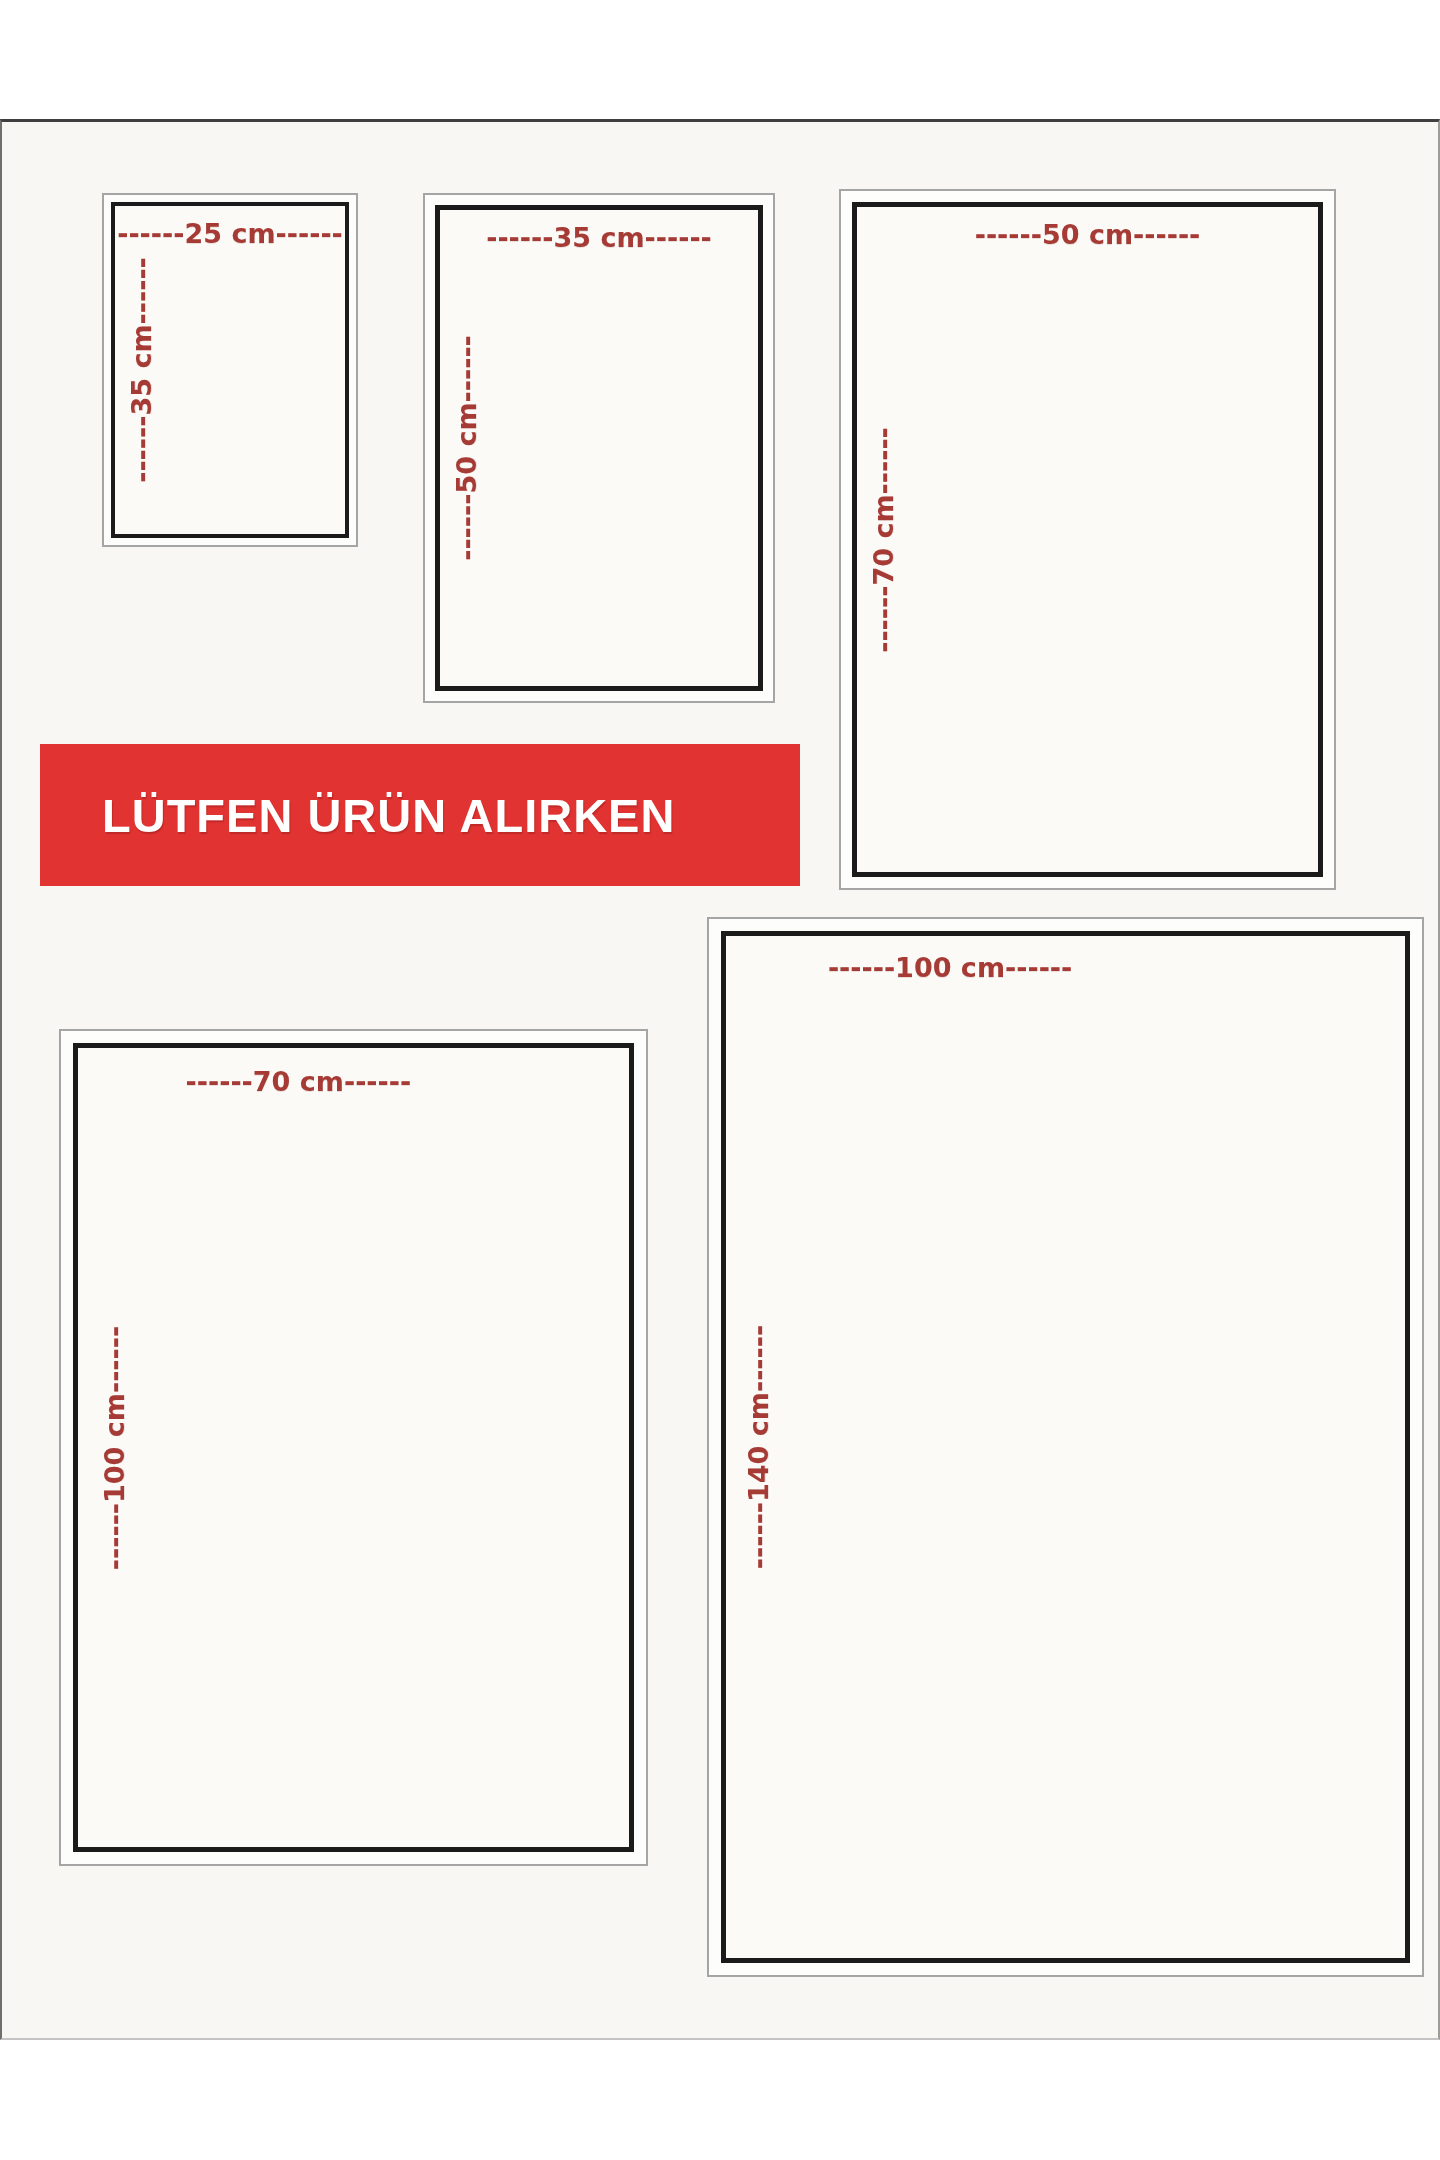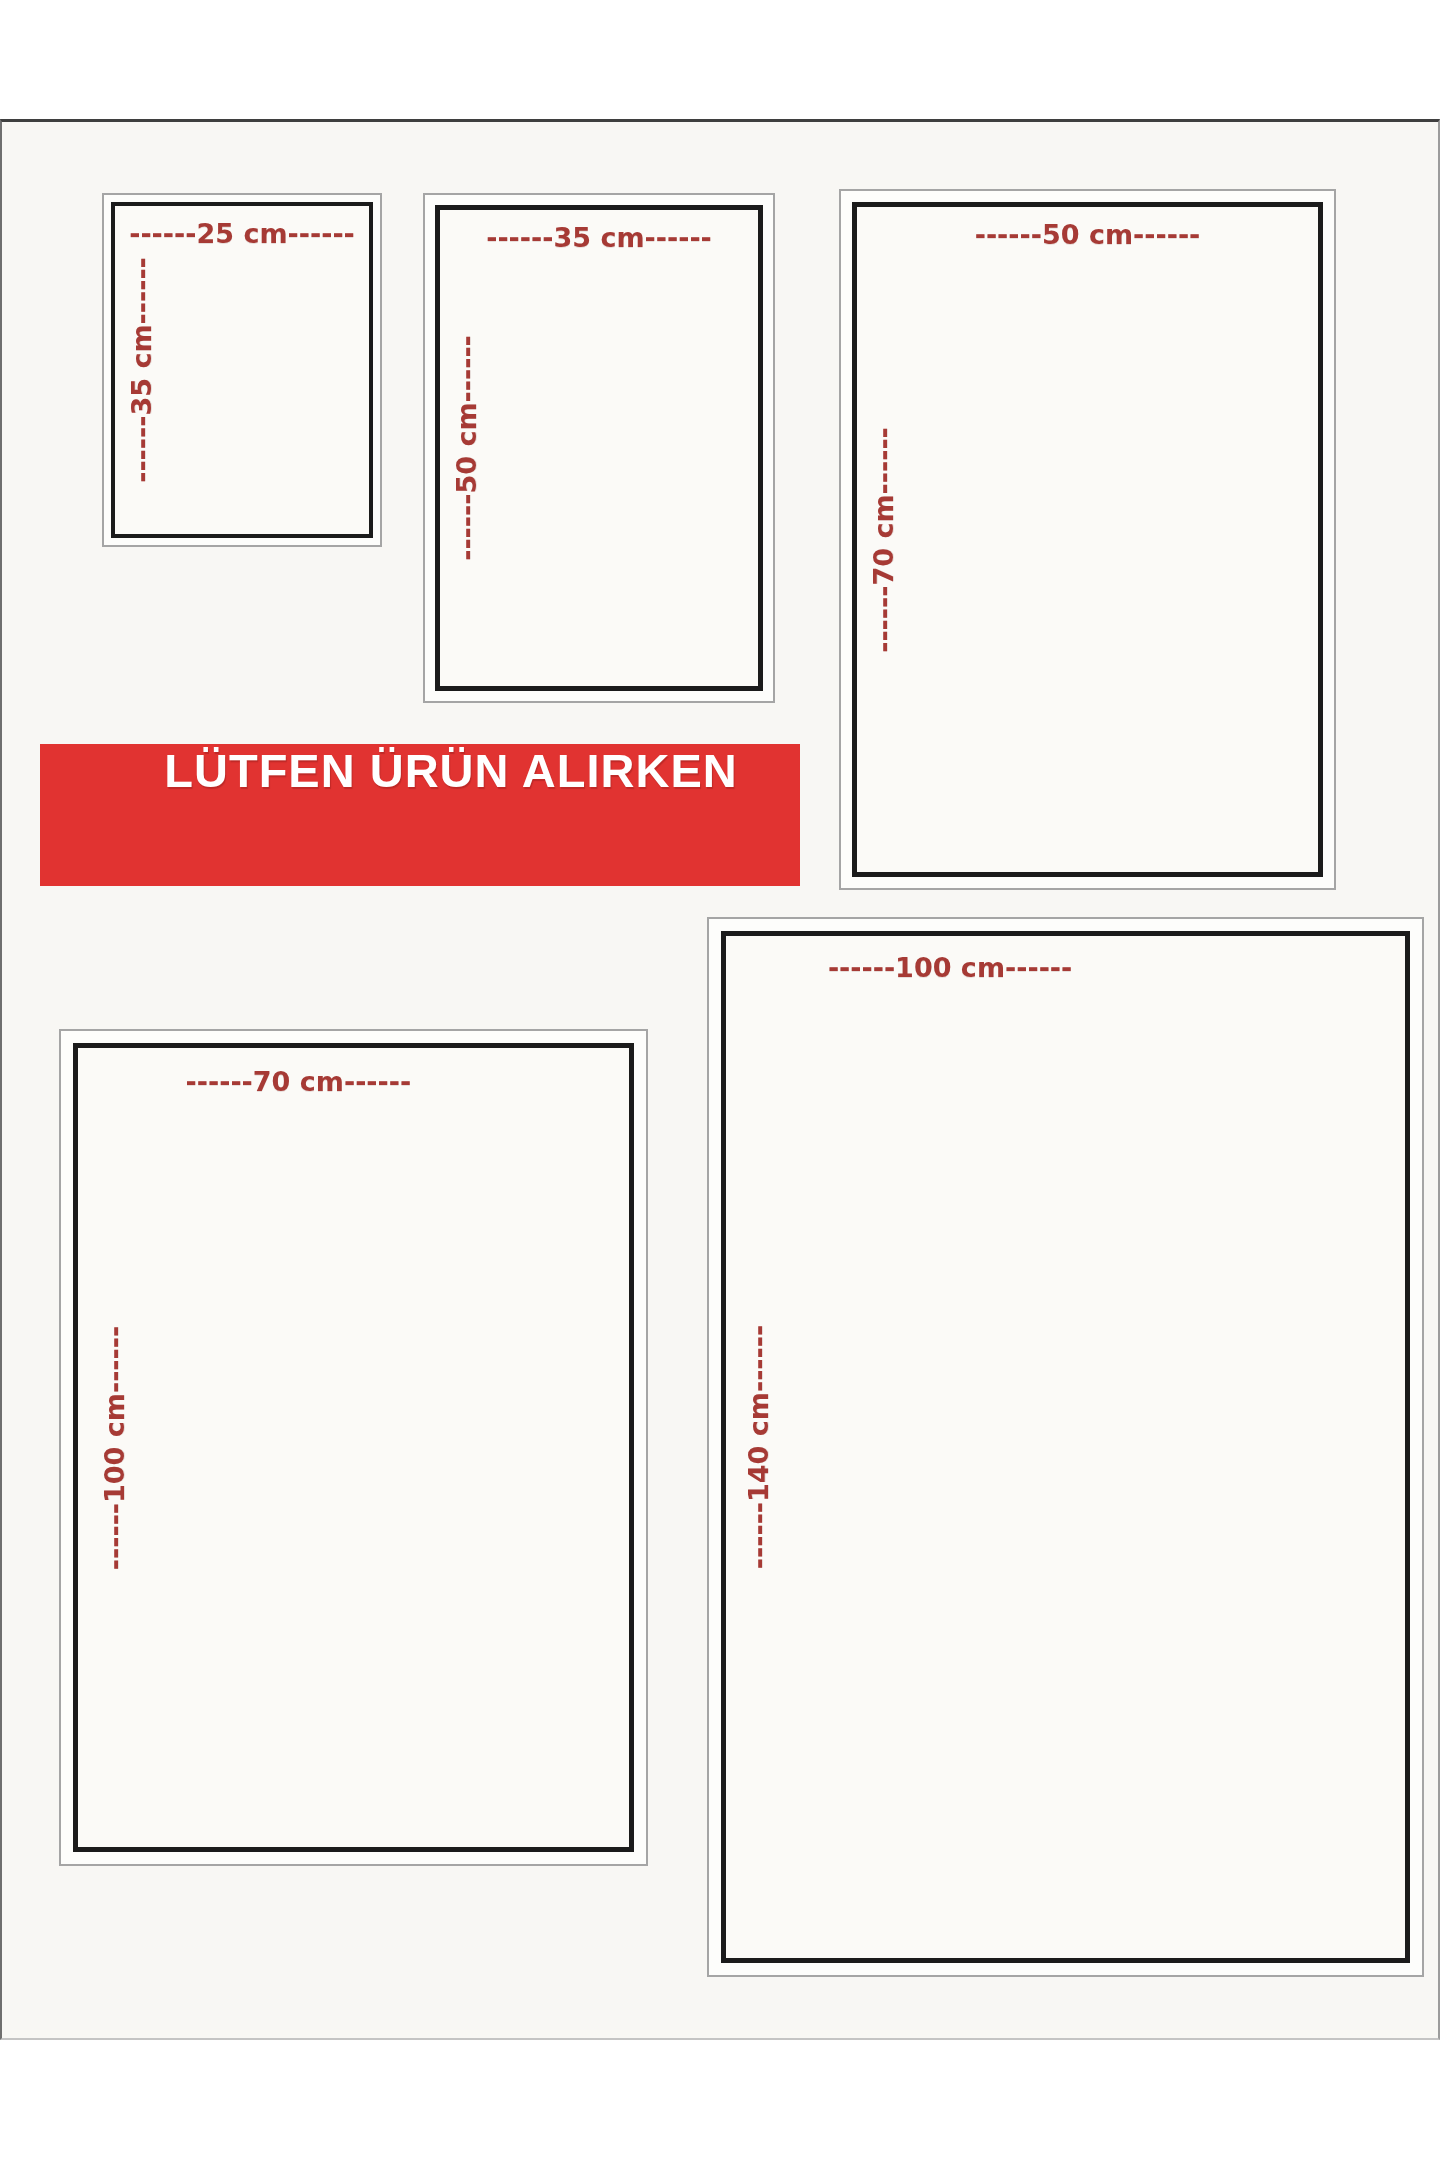--- a/index.html
+++ b/index.html
@@ -42,21 +42,21 @@
     background: #fbfaf7;
     box-sizing: border-box;
   }
   .box-1 .inner { inset: 7px; border-width: 4px; }
   .box-2 .inner { inset: 10px; }
   .box-3 .inner { inset: 11px; }
   .box-4 .inner { inset: 12px; }
   .box-5 .inner { inset: 12px; }
 
   
-  .box-1 { left: 102px; top: 193px;  width: 280px; height: 354px; padding-left: 40px; }
+  .box-1 { left: 102px; top: 193px;  width: 256px; height: 354px; padding-left: 40px; }
   .box-2 { left: 423px; top: 193px;  width: 352px; height: 510px; }
   .box-3 { left: 839px; top: 189px;  width: 497px; height: 701px; }
   .box-4 { left: 59px;  top: 1029px; width: 589px; height: 837px; }
   .box-5 { left: 707px; top: 917px;  width: 717px; height: 1060px; }
 
   .dim-label {
     position: absolute;
     color: #a63a35;
     font-family: "DejaVu Sans", sans-serif;
     font-weight: bold;
@@ -84,21 +84,21 @@
 
   
   #notice-banner {
     position: absolute;
     left: 40px;
     top: 744px;
     width: 760px;
     height: 142px;
     background: #e13331;
     display: flex;
-    flex-direction: row;
+    flex-direction: column;
     justify-content: center;
     align-items: flex-start;
     padding-left: 62px;
     box-sizing: border-box;
     row-gap: 7px;
   }
   #notice-banner .line {
     color: #ffffff;
     font-weight: bold;
     font-size: 47px;

